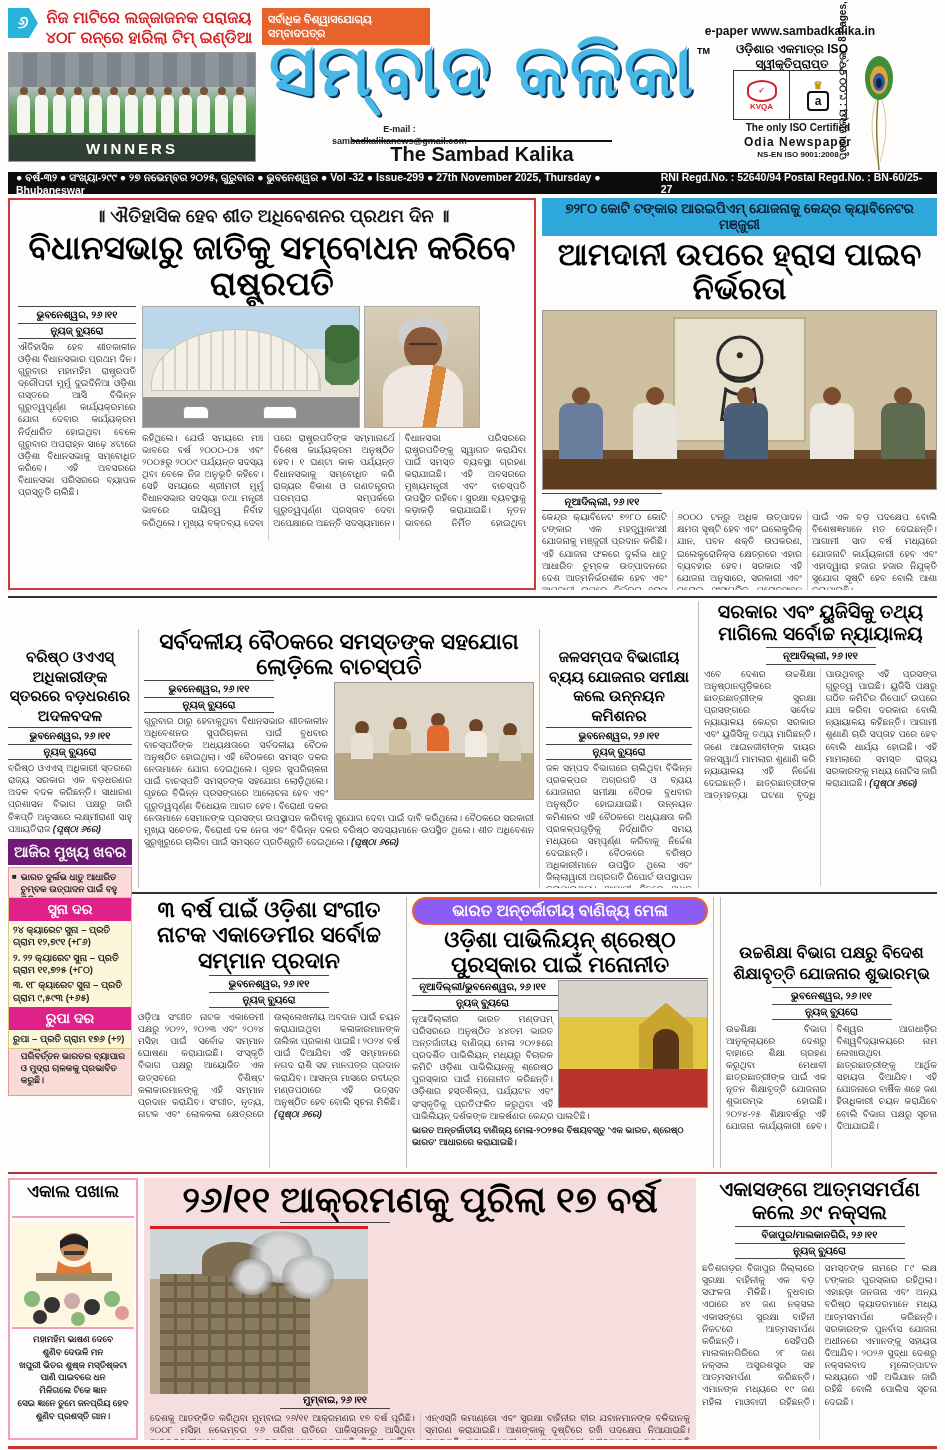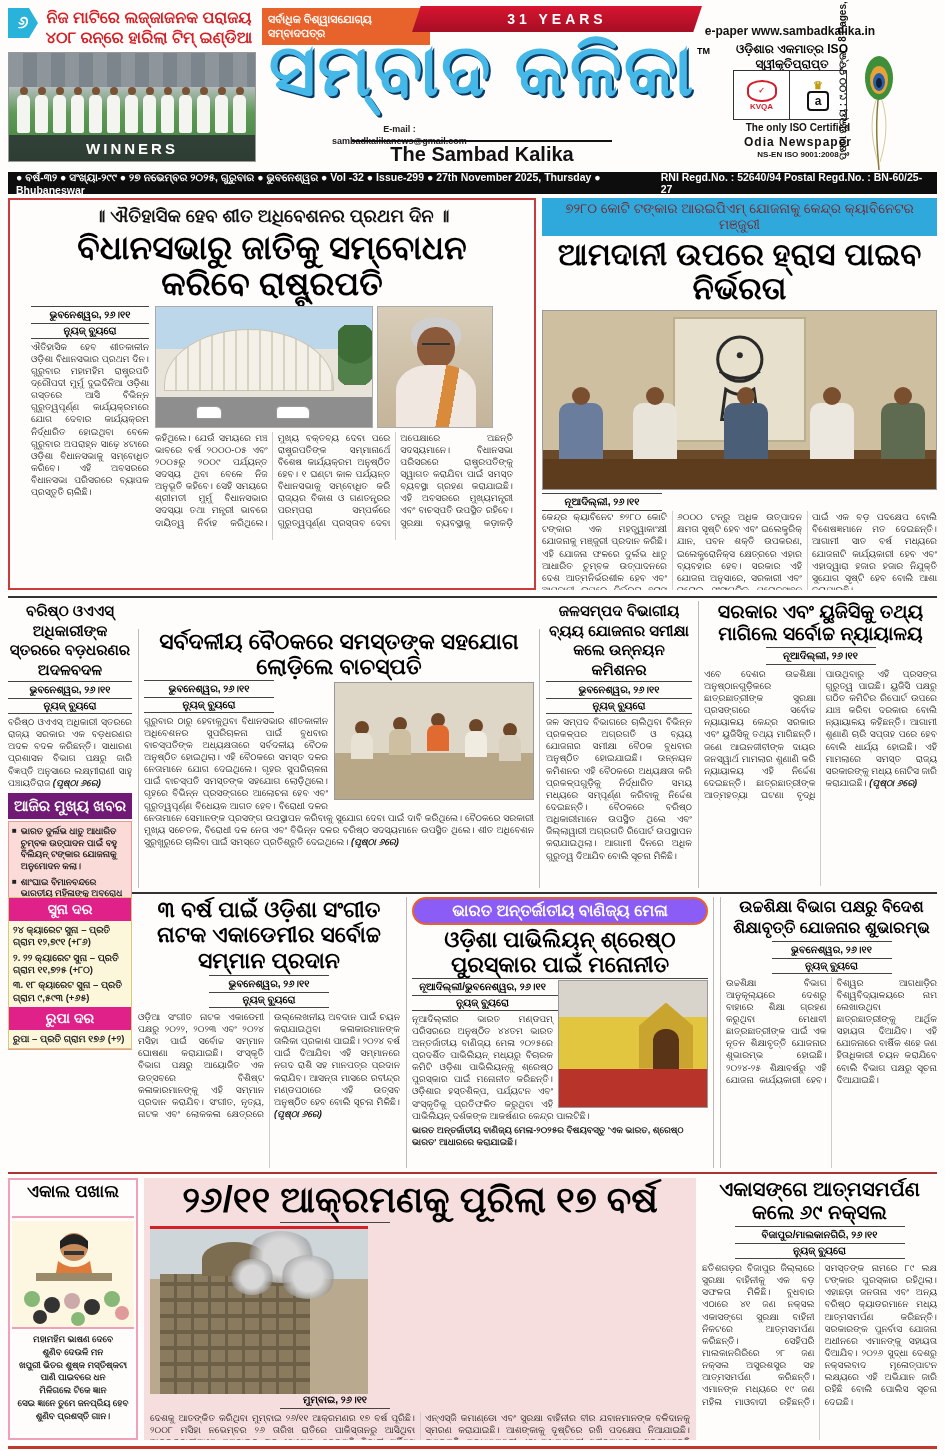--- a/index.html
+++ b/index.html
@@ -39,48 +39,48 @@
   .feather { position:absolute; top:30px; right:40px; width:36px; height:120px; }
   .price-vert { position:absolute; top:18px; right:-48px; width:150px; transform:rotate(-90deg); transform-origin:60px 60px; font-size:10px; font-weight:bold; white-space:nowrap; color:#111; }
 
   
   .datebar { height:22px; background:#0d0d0d; color:#fff; display:flex; align-items:center; justify-content:space-between; padding:0 8px; font-size:10.5px; font-weight:bold; margin-top:2px; }
 
   
   .kicker { text-align:center; font-weight:bold; font-size:18px; color:#111; padding:3px 0; }
   .headline-xl { text-align:center; font-weight:bold; font-size:33px; color:#000; line-height:1.1; }
   .headline-lg { text-align:center; font-weight:bold; font-size:22px; color:#000; line-height:1.15; }
-  .headline-md { text-align:center; font-weight:bold; font-size:15px; color:#000; line-height:1.3; }
+  .headline-md { text-align:center; font-weight:bold; font-size:15px; color:#000; line-height:1.3;margin-top:46px; }
   .dateline { font-weight:bold; font-size:10px; text-align:center; border-bottom:1px solid #444; padding:2px 0; }
   .bureau { font-weight:bold; font-size:10px; text-align:center; border-bottom:1px solid #444; padding:1px 0; }
   .body-sm { font-size:9.2px; line-height:1.32; text-align:justify; color:#1a1a1a; }
   .cols-3 { column-count:3; column-gap:10px; column-rule:1px solid #ccc; }
   .cols-2 { column-count:2; column-gap:10px; column-rule:1px solid #ccc; }
   .jump { font-weight:bold; font-style:italic; }
 
   
   .row1 { display:flex; gap:6px; margin-top:4px; height:392px; }
-  .lead-left { width:528px; border:2px solid #cc3b3b; padding:3px 21px; overflow:hidden; }
+  .lead-left { width:528px; border:2px solid #cc3b3b; padding:3px 8px; overflow:hidden; }
   .lead-left .content { display:flex; gap:6px; margin-top:3px; height:238px; }
   .ll-col1 { width:118px; }
   .ll-main { flex:1; }
   .ll-photos { display:flex; gap:4px; }
   .assembly-photo { position:relative; width:218px; height:122px; background:linear-gradient(#bcd7ea 0 35%,#e8e4da 35% 75%,#8e8e8e 75% 100%); overflow:hidden; border:1px solid #aaa; }
   .assembly-bldg { position:absolute; left:8px; top:22px; width:170px; height:62px; background:#f3f0e8; border-radius:50% 50% 0 0/90% 90% 0 0; border:1px solid #c9c4b4;
      background-image:repeating-linear-gradient(90deg, transparent 0 10px, #d8d2c0 10px 12px); }
   .assembly-trees { position:absolute; right:0; top:18px; width:34px; height:60px; background:radial-gradient(circle at 50% 30%, #3f6d38 0 45%, transparent 46%), radial-gradient(circle at 50% 70%, #52804a 0 45%, transparent 46%); }
   .car { position:absolute; bottom:8px; width:34px; height:13px; background:#fff; border-radius:4px 6px 2px 2px; border:1px solid #999; }
   .murmu-photo { position:relative; width:116px; height:122px; background:linear-gradient(#d8cdb8,#c4b49a); overflow:hidden; border:1px solid #aaa; }
   .murmu-hair { position:absolute; left:33px; top:10px; width:50px; height:34px; border-radius:50% 50% 40% 40%; background:#cfcfcf; }
   .murmu-face { position:absolute; left:39px; top:20px; width:38px; height:42px; border-radius:48%; background:#8a5a3a; }
   .murmu-glasses { position:absolute; left:44px; top:36px; width:28px; height:7px; border-top:2px solid #333; }
   .murmu-saree { position:absolute; left:18px; top:58px; width:80px; height:64px; background:linear-gradient(100deg,#f0e8e0 0 55%,#d98a3a 55% 70%,#f0e8e0 70%); border-radius:40% 40% 0 0; }
   .ll-text3 { margin-top:4px; }
   .lead-right { flex:1; overflow:hidden; }
-  .kicker-bar { background:#2fa8dc; color:#7f1d1d; font-weight:normal; font-size:13.5px; text-align:center; padding:3px 2px; }
+  .kicker-bar { background:#2fa8dc; color:#0f172a; font-weight:bold; font-size:13.5px; text-align:center; padding:3px 2px; }
   .cabinet-photo { position:relative; margin-top:4px; width:100%; height:180px; background:linear-gradient(#cdbf9f 0 78%,#6b4a2a 78% 100%); overflow:hidden; border:1px solid #999; }
   .wall-panel { position:absolute; left:33%; top:6px; width:34%; height:70%; background:#e7e0cc; border:2px solid #b9ae8e; }
   .minister { position:absolute; bottom:28px; width:44px; height:58px; border-radius:10px 10px 0 0; }
   .minister::before { content:""; position:absolute; top:-16px; left:13px; width:18px; height:18px; border-radius:50%; background:#7a4f30; }
   .table-strip { position:absolute; bottom:0; left:0; right:0; height:30px; background:#5d3c1e; }
   .lr-text { margin-top:3px; height:150px; overflow:hidden; }
 
   
   .row2 { display:flex; gap:6px; margin-top:6px; height:292px; border-top:2px solid #333; padding-top:3px; }
   .sidecol { width:124px; }
@@ -154,21 +154,20 @@
           <div class="player" style="left:170px"></div>
         <div class="player" style="left:188px"></div>
           <div class="player" style="left:206px"></div>
         <div class="player" style="left:224px"></div>
         <div class="winners-band">WINNERS</div>
       </div>
     </div>
 
     <div class="center-mast">
       <div class="tagline-box">ସର୍ବାଧିକ ବିଶ୍ୱାସଯୋଗ୍ୟ ସମ୍ବାଦପତ୍ର</div>
-      <div class="ribbon">31 YEARS</div>
       <div class="logo-odia">ସମ୍ବାଦ କଳିକା</div>
       <div class="logo-email">
         <span>E-mail :</span><br>
         <span>sambadkalikanews@gmail.com</span>
       </div>
       <div class="logo-eng">The Sambad Kalika</div>
     </div>
 
     <div class="right-mast">
       <div class="epaper-line">e-paper   www.sambadkalika.in</div>

